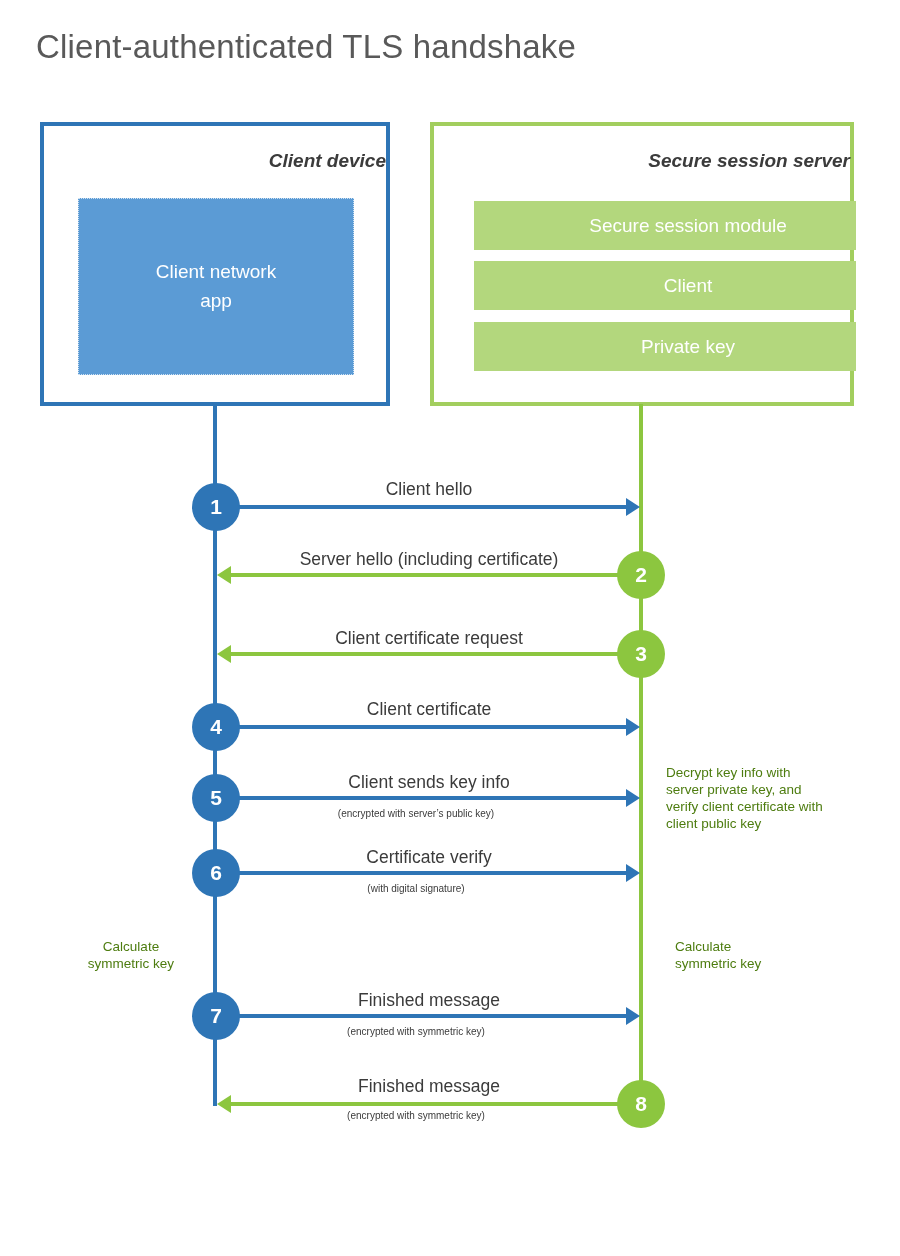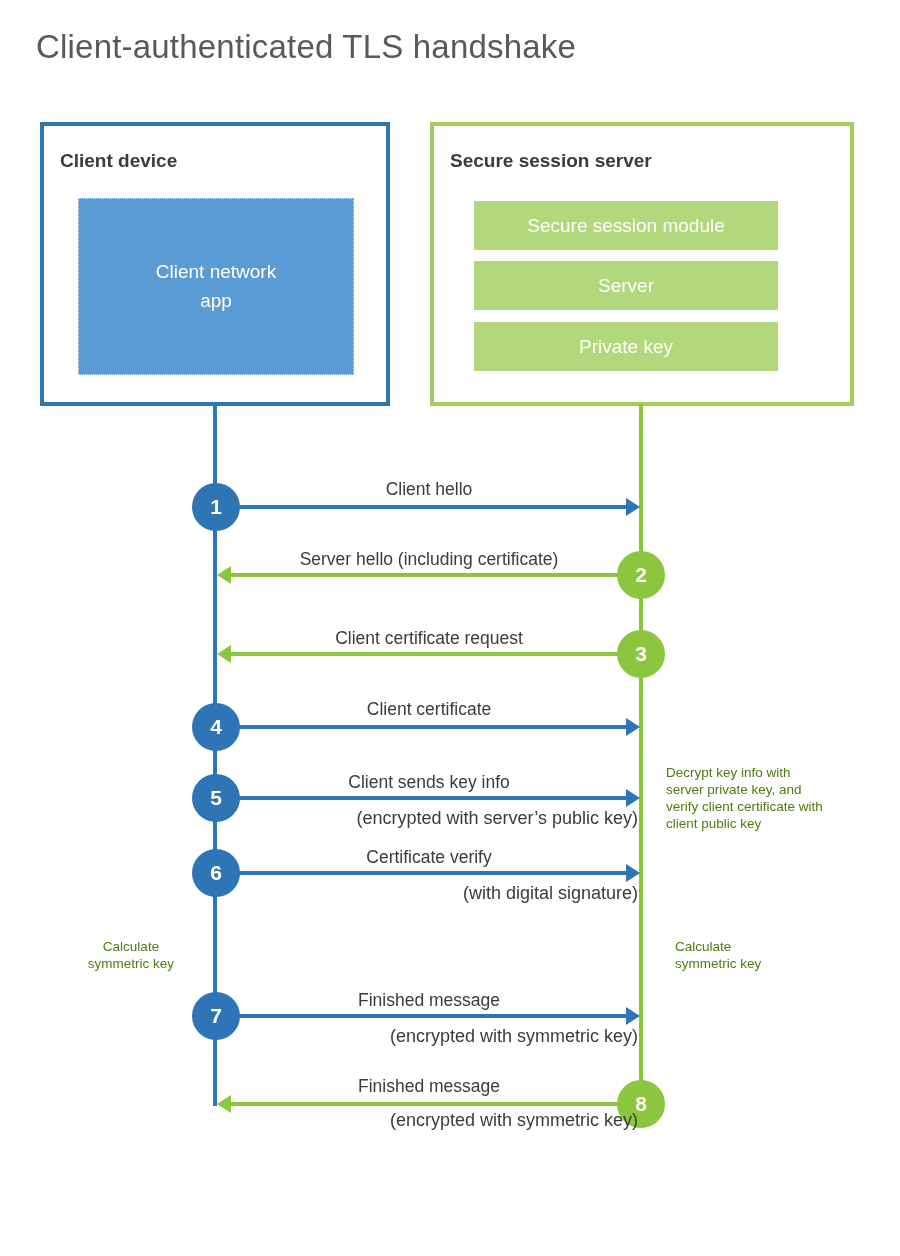--- a/index.html
+++ b/index.html
@@ -7,31 +7,31 @@
     position:relative;width:900px;height:1256px;background:#ffffff;overflow:hidden;
     font-family:"Liberation Sans", sans-serif;color:#3f3f3f;
   }
   .page-title{
     position:absolute;left:36px;top:28px;font-size:33px;font-weight:400;color:#595959;letter-spacing:0.2px;
   }
   
   .actor-box{position:absolute;top:122px;height:284px;box-sizing:border-box;background:#fff;}
   .client-box{left:40px;width:350px;border:4px solid #2e75b6;}
   .server-box{left:430px;width:424px;border:4px solid #a2ce5e;}
-  .actor-title{position:absolute;top:24px;left:16px;right:0;text-align:left;font-size:19px;font-weight:bold;color:#3b3b3b;}
+  .actor-title{position:absolute;top:24px;left:16px;right:0;text-align:right;font-size:19px;font-weight:bold;color:#3b3b3b;font-style:italic;}
   .app-box{
     position:absolute;left:34px;top:72px;width:276px;height:177px;background:#5b9bd5;
     border:1px dotted #cfe2f3;box-sizing:border-box;
     display:flex;align-items:center;justify-content:center;text-align:center;
   }
   .app-box span{color:#ffffff;font-size:19px;line-height:1.5;max-width:150px;text-align:center;}
   .module-bar{
-    position:absolute;left:40px;width:304px;height:49px;background:#b3d77d;
+    position:absolute;left:40px;width:336px;height:49px;background:#b3d77d;
     display:flex;align-items:center;justify-content:center;
-    color:#ffffff;font-size:19px;
+    color:#ffffff;font-size:19px;padding-left:46px;
   }
   .bar-0{top:75px;} .bar-1{top:135px;} .bar-2{top:196px;text-align:center;}
   
   .lifeline{position:absolute;width:4px;top:404px;}
   .lifeline.blue{left:213px;height:702px;background:#2e75b6;}
   .lifeline.green{left:639px;height:700px;background:#8cc63f;}
   
   .step-circle{
     position:absolute;width:48px;height:48px;border-radius:50%;
     display:flex;align-items:center;justify-content:center;
@@ -43,22 +43,22 @@
   .arrow-line.blue{background:#2e75b6;left:216px;width:412px;}
   .arrow-line.green{background:#8cc63f;left:229px;width:412px;}
   .arrow-head{position:absolute;width:0;height:0;border-top:9px solid transparent;border-bottom:9px solid transparent;}
   .arrow-head.right{border-left:14px solid #2e75b6;left:626px;}
   .arrow-head.left{border-right:14px solid #8cc63f;left:217px;}
   .msg-label{
     position:absolute;left:217px;width:424px;text-align:center;
     font-size:17.5px;color:#3b3b3b;
   }
   .msg-sub{
-    position:absolute;left:214px;width:424px;text-align:right;
-    font-size:18px;color:#3b3b3b;
+    position:absolute;left:204px;width:424px;text-align:center;
+    font-size:10px;color:#3b3b3b;
   }
   
   .side-note{position:absolute;font-size:13.5px;line-height:17px;color:#4d7c0f;}
   .note-decrypt{left:666px;top:764px;width:162px;text-align:left;}
   .note-calc-left{left:75px;top:938px;width:112px;text-align:center;}
   .note-calc-right{left:675px;top:938px;width:112px;text-align:left;}
 </style>
 </head>
 <body>
 
@@ -69,21 +69,21 @@
   <div class="actor-box client-box">
     <div class="actor-title">Client device</div>
     <div class="app-box">
       <span>Client network app</span>
     </div>
   </div>
 
   <div class="actor-box server-box">
     <div class="actor-title">Secure session server</div>
     <div class="module-bar bar-0">Secure session module</div>
-    <div class="module-bar bar-1">Server</div>
+    <div class="module-bar bar-1">Client</div>
     <div class="module-bar bar-2">Private key</div>
   </div>
 
   <div class="lifeline blue"></div>
   <div class="lifeline green"></div>
 
   <div>
     <div class="msg-label" style="top:479px">Client hello</div>
     <div class="arrow-line blue" style="top:505px"></div>
     <div class="arrow-head right" style="top:498px"></div>

